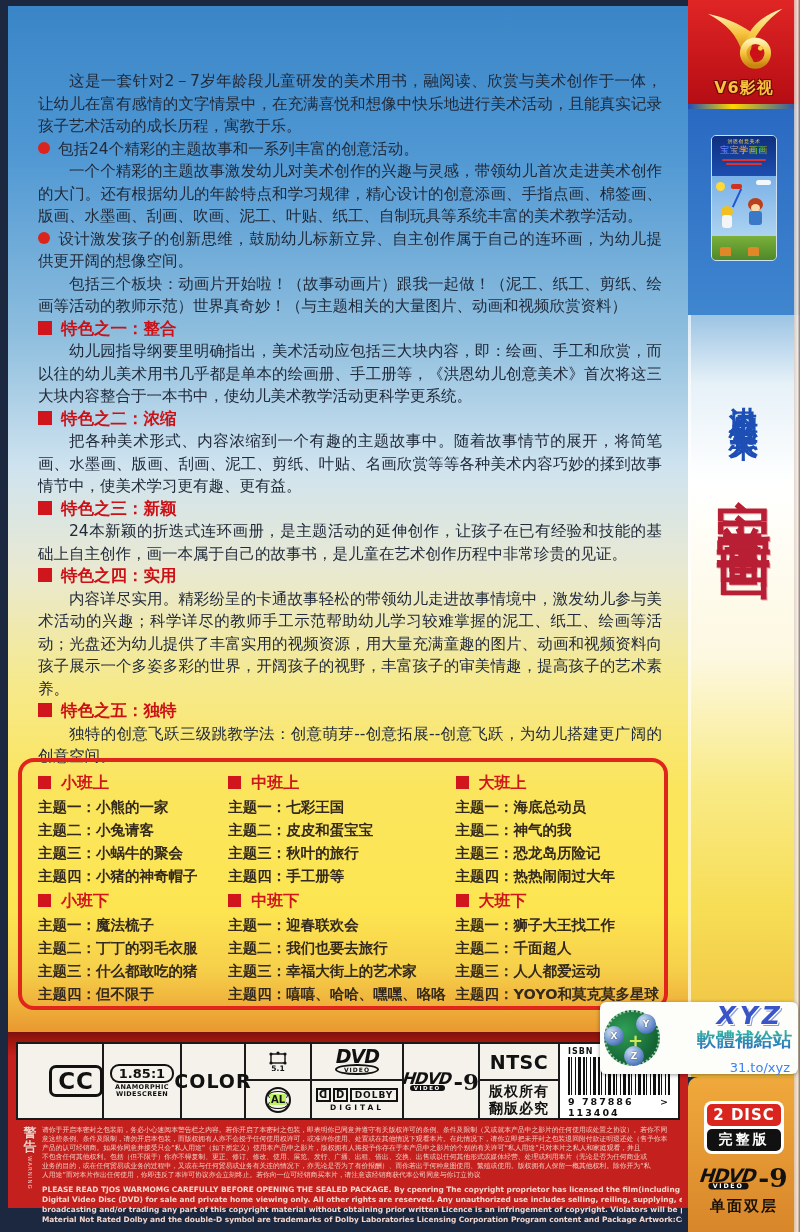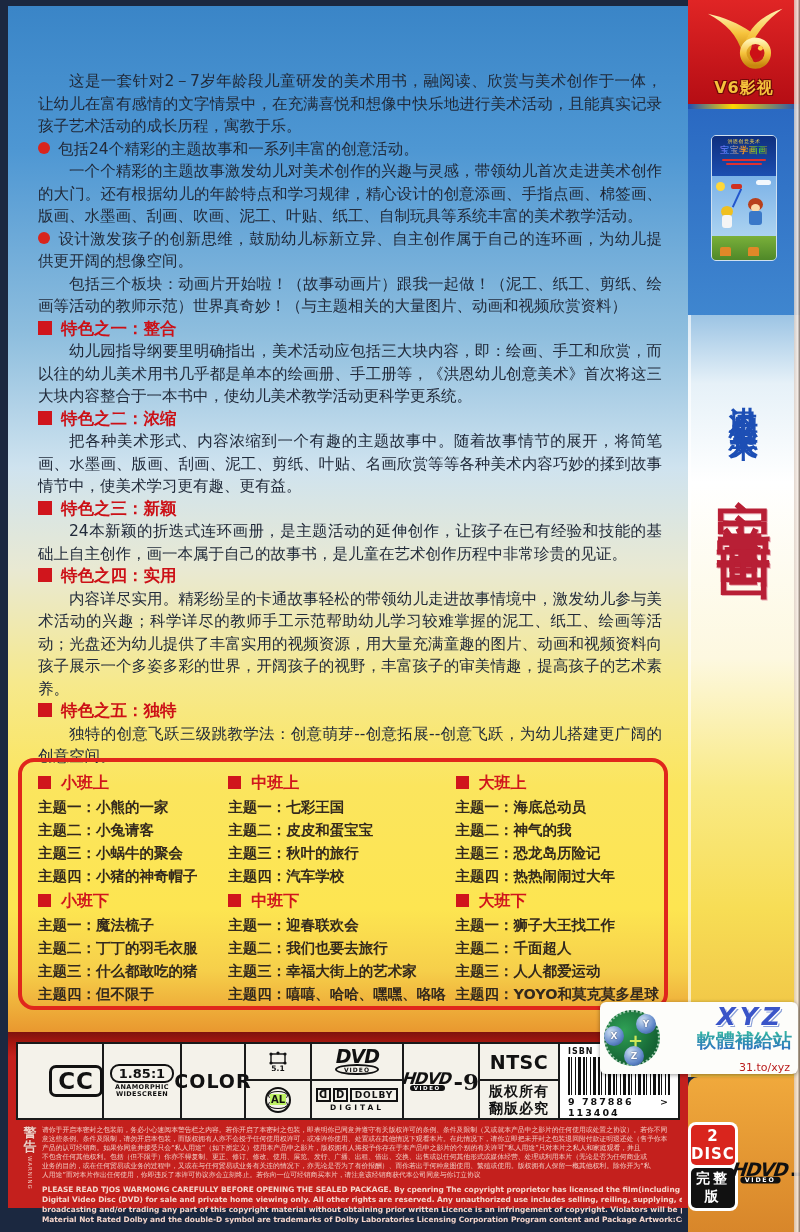--- a/index.html
+++ b/index.html
@@ -114,21 +114,21 @@
   .th-roller { position:absolute; left:19px; top:48px; width:11px; height:5px; border-radius:2px; background:#d03020; }
   .th-ground { position:absolute; bottom:0; width:100%; height:24px; background:linear-gradient(#7ab03a,#4f8828); }
   .th-stool { position:absolute; bottom:4px; width:11px; height:9px; background:#e08828; border-radius:2px 2px 0 0; }
   .th-stool.s1 { left:8px; } .th-stool.s2 { left:36px; }
   .spine-grad { height:762px; background:linear-gradient(180deg,#9cc4e4 0%,#e6f1f8 9%,#ffffff 22%,#fdf8e0 45%,#f9ea86 62%,#f7dd55 78%,#eeb93e 100%);
     display:flex; flex-direction:column; align-items:center; box-shadow:inset 3px 0 0 rgba(255,255,255,.65); }
   .spine-series { writing-mode:vertical-rl; font-size:29px; font-weight:bold; color:#1d4fb5; letter-spacing:5px; margin-top:68px; }
   .spine-title { writing-mode:vertical-rl; font-size:55px; font-weight:900; color:#b81f35; letter-spacing:13px; margin-top:8px;
     text-shadow:1px 1px 0 #e8a8b0; font-family:"DejaVu Serif","Liberation Serif",serif; }
   .spine-orange { height:155px; background:linear-gradient(180deg,#f0a93c,#d8862a); border-radius:10px 0 0 0;
-    display:flex; flex-direction:row; align-items:center; padding-top:24px; }
+    display:flex; flex-direction:column; align-items:center; padding-top:24px; }
   .disc-box { width:80px; background:#fff; border-radius:8px; padding:3px; display:flex; flex-direction:column; gap:3px; }
   .disc-band { background:#d9251d; border-radius:5px; color:#fff; font-weight:900; font-size:15px; text-align:center; letter-spacing:1px; padding:2px 0; }
   .edition-band { background:#111; border-radius:5px; color:#fff; font-weight:bold; font-size:14px; text-align:center; letter-spacing:3px; padding:2px 0; }
   .spine-hdvd { margin-top:10px; color:#111; transform:scale(1.15); }
   .sides-word { margin-top:6px; font-size:15px; font-weight:bold; color:#1a1208; letter-spacing:2px; }
   .page-edge { position:absolute; right:0; top:0; width:6px; height:100%;
     background:linear-gradient(90deg,rgba(220,205,195,.8),rgba(245,235,228,.9) 60%,rgba(120,105,95,.9)); z-index:60; }
   
   .watermark { position:absolute; left:600px; top:1002px; width:198px; height:72px; background:#fdfdfa; border-radius:6px;
     box-shadow:0 1px 4px rgba(0,0,0,.4); display:flex; align-items:center; padding:4px 6px 4px 4px; z-index:70; }
@@ -137,21 +137,21 @@
   .wm-plus { position:absolute; left:22px; top:18px; color:#cfe85a; font-weight:900; font-size:18px; }
   .wm-orb { position:absolute; width:20px; height:20px; border-radius:50%;
     background:radial-gradient(circle at 35% 30%, #cfe2f5, #5f86c8 60%, #2c4a88); color:#fff; font-size:9px; font-weight:bold;
     display:flex; align-items:center; justify-content:center; text-shadow:0 0 2px #1a2a55; }
   .wm-orb.x { left:-2px; top:14px; } .wm-orb.y { right:2px; top:2px; } .wm-orb.z { left:18px; bottom:-2px; }
   .wm-text { flex:1; text-align:right; line-height:1; }
   .wm-xyz { font-size:25px; font-weight:900; font-style:italic; letter-spacing:4px; color:#3a55c8;
     text-shadow:1px 1px 0 #fff, 2px 2px 0 #8aa0d8; margin-right:8px; }
   .wm-site { font-size:19px; font-weight:900; margin-top:2px;
     background:linear-gradient(180deg,#35b8a0,#2b6fc0); -webkit-background-clip:text; background-clip:text; color:transparent; }
-  .wm-url { font-size:11px; color:#b91c1c; margin-top:12px; margin-right:2px; }
+  .wm-url { font-size:13px; color:#3b82f6; margin-top:12px; margin-right:2px; }
 </style>
 </head>
 <body>
 
 <div class="page">
 
   <div class="main-area">
     <div class="content">
       <p class="indent">这是一套针对2－7岁年龄段儿童研发的美术用书，融阅读、欣赏与美术创作于一体，让幼儿在富有感情的文字情景中，在充满喜悦和想像中快乐地进行美术活动，且能真实记录孩子艺术活动的成长历程，寓教于乐。</p>
       <p><span class="dot"></span><span>包括24个精彩的主题故事和一系列丰富的创意活动。</span></p>
@@ -182,21 +182,21 @@
         <div class="titem">主题一：魔法梳子</div>
         <div class="titem">主题二：丁丁的羽毛衣服</div>
         <div class="titem">主题三：什么都敢吃的猪</div>
         <div class="titem">主题四：但不限于</div>
       </div>
       <div class="tcol tcol2">
         <div class="tgroup-head"><span class="sq"></span><span class="tgroup-title">中班上</span></div>
         <div class="titem">主题一：七彩王国</div>
         <div class="titem">主题二：皮皮和蛋宝宝</div>
         <div class="titem">主题三：秋叶的旅行</div>
-        <div class="titem">主题四：汽车学校</div>
+        <div class="titem">主题四：手工册等</div>
         <div class="tgroup-head"><span class="sq"></span><span class="tgroup-title">中班下</span></div>
         <div class="titem">主题一：迎春联欢会</div>
         <div class="titem">主题二：我们也要去旅行</div>
         <div class="titem">主题三：幸福大街上的艺术家</div>
         <div class="titem">主题四：嘻嘻、哈哈、嘿嘿、咯咯</div>
       </div>
       <div class="tcol tcol3">
         <div class="tgroup-head"><span class="sq"></span><span class="tgroup-title">大班上</span></div>
         <div class="titem">主题一：海底总动员</div>
         <div class="titem">主题二：神气的我</div>

